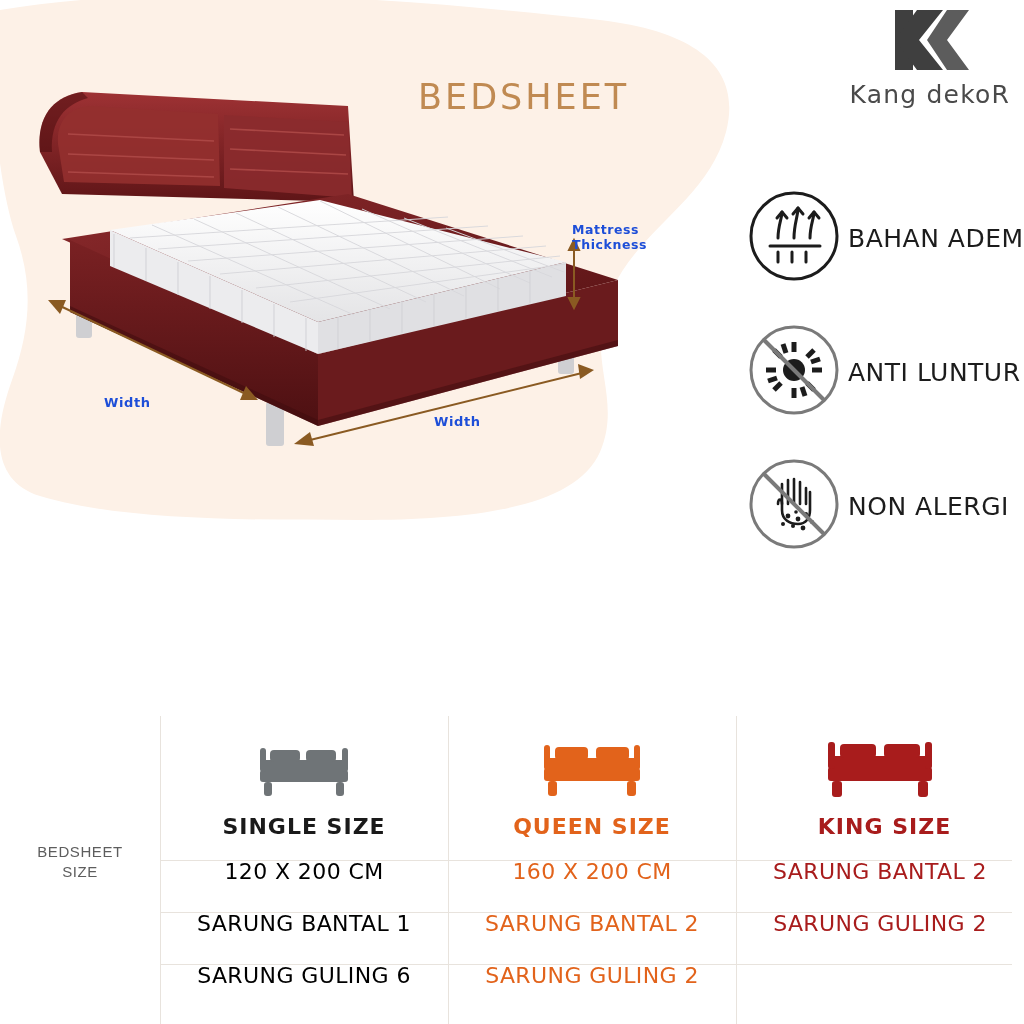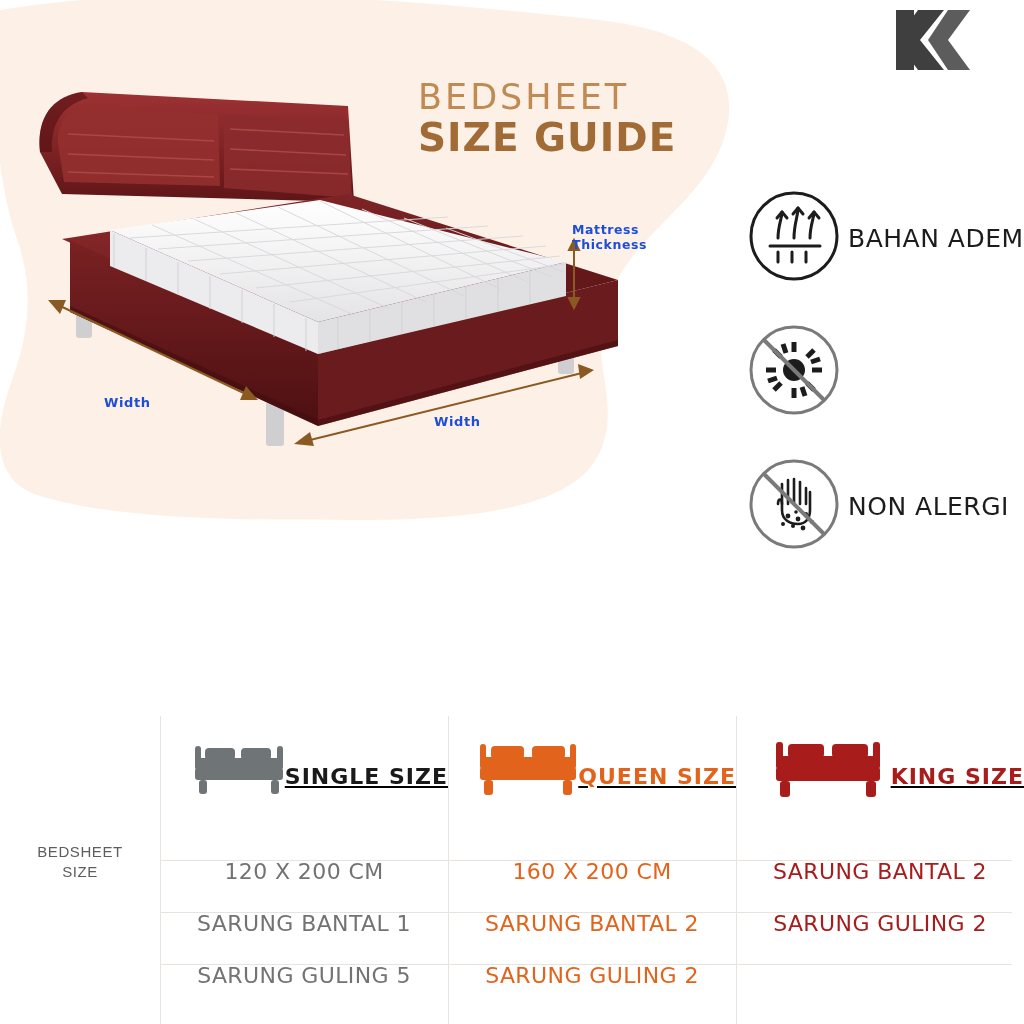--- a/index.html
+++ b/index.html
@@ -117,38 +117,37 @@
     line-height: 20px;
     text-align: center;
   }
   .col { flex: 1 1 0; }
 
   .vline { position: absolute; top: 16px; bottom: 0; width: 1px; background: #e8e3dd; }
   .hline { position: absolute; left: 160px; right: 12px; height: 1px; background: #e8e3dd; }
 
   .head-cell {
     height: 145px;
-    display: flex; flex-direction: row;
+    display: flex; flex-direction: column;
     align-items: center; justify-content: flex-end;
     padding-bottom: 6px;
-    text-decoration: underline;
   }
   .head-title {
     font-size: 22px;
     font-weight: 700;
     letter-spacing: 1px;
     margin-top: 14px;
   }
   .val {
     height: 52px;
     display: flex; align-items: center; justify-content: center;
     font-size: 22px;
     letter-spacing: .4px;
   }
-  .c-single { color: #737373; }
+  .c-single { color: #000000; }
   .c-queen  { color: #e2631b; }
   .c-king   { color: #a81c1c; }
   .h-single { color: #1a1a1a; }
   .h-queen  { color: #e2631b; text-align: center; }
   .h-king   { color: #a81c1c; margin-left: 9px; }
 </style>
 </head>
 <body>
 
 <div class="page">
@@ -266,31 +265,31 @@
 
   <div class="lbl lbl-length">Width</div>
   <div class="lbl lbl-width">Width</div>
   <div class="lbl lbl-thick">
     <span>Mattress</span><br>
     <span>Thickness</span>
   </div>
 
   <div class="title-block">
     <div class="title-1">BEDSHEET</div>
-    <div class="title-2">SIZE GUIDE</div>
   </div>
 
   <div class="brand">
     <svg width="158" height="66" viewBox="0 0 158 66">
       <g fill="#3f3f3f">
         <path d="M44,2 L62,2 L62,62 L44,62 Z"></path>
         <path d="M66,2 L92,2 L68,32 L92,62 L66,62 L44,32 Z"></path>
         <path d="M96,2 L118,2 L96,32 L118,62 L96,62 L76,32 Z" opacity=".85"></path>
       </g>
     </svg>
+    <div class="brand-name">Kang dekoR</div>
   </div>
 
   <div class="features">
 
     <div class="feature">
       <span class="ficon">
         <svg width="92" height="92" viewBox="0 0 92 92">
           <circle cx="46" cy="46" r="43" fill="none" stroke="#1c1c1c" stroke-width="3"></circle>
           <g fill="none" stroke="#1c1c1c" stroke-width="3" stroke-linecap="round">
             <path d="M30,48 C30,36 34,28 34,22"></path>
@@ -322,20 +321,21 @@
             <path d="M66,26 L59,33"></path>
               <path d="M33,59 L26,66"></path>
             <path d="M35,20 L38,29"></path>
               <path d="M54,63 L57,72"></path>
             <path d="M20,57 L29,54"></path>
               <path d="M63,38 L72,35"></path>
           </g>
           <path d="M16,16 L76,76" stroke="#7a7a7a" stroke-width="4"></path>
         </svg>
       </span>
+      <span class="flabel">ANTI LUNTUR</span>
     </div>
 
     <div class="feature">
       <span class="ficon">
         <svg width="92" height="92" viewBox="0 0 92 92">
           <circle cx="46" cy="46" r="43" fill="none" stroke="#7a7a7a" stroke-width="3"></circle>
           <g fill="none" stroke="#1c1c1c" stroke-width="2.6" stroke-linecap="round">
             <path d="M34,46 L34,26 M40,46 L40,22 M46,46 L46,21 M52,46 L52,24 M58,46 L58,30"></path>
             <path d="M30,46 C30,40 34,40 34,46 L34,52 C34,62 42,66 50,66 C58,66 62,60 62,52 L62,34"></path>
           </g>
@@ -384,21 +384,21 @@
               <rect x="12" y="6" width="30" height="12" rx="4"></rect>
               <rect x="48" y="6" width="30" height="12" rx="4"></rect>
               <rect x="2" y="4" width="6" height="24" rx="3"></rect>
               <rect x="84" y="4" width="6" height="24" rx="3"></rect>
             </g>
           </svg>
           <div class="head-title h-single">SINGLE SIZE</div>
         </div>
         <div class="cell val c-single">120 X 200 CM</div>
         <div class="cell val c-single">SARUNG BANTAL 1</div>
-        <div class="cell val c-single">SARUNG GULING 5</div>
+        <div class="cell val c-single">SARUNG GULING 6</div>
       </div>
 
       <div class="col">
         <div class="cell head-cell">
           <svg width="100" height="58" viewBox="0 0 100 58">
             <g fill="#e2631b">
               <rect x="4" y="16" width="92" height="10" rx="4"></rect>
               <rect x="2" y="26" width="96" height="13" rx="3"></rect>
               <rect x="6" y="39" width="9" height="15" rx="3"></rect>
               <rect x="85" y="39" width="9" height="15" rx="3"></rect>

